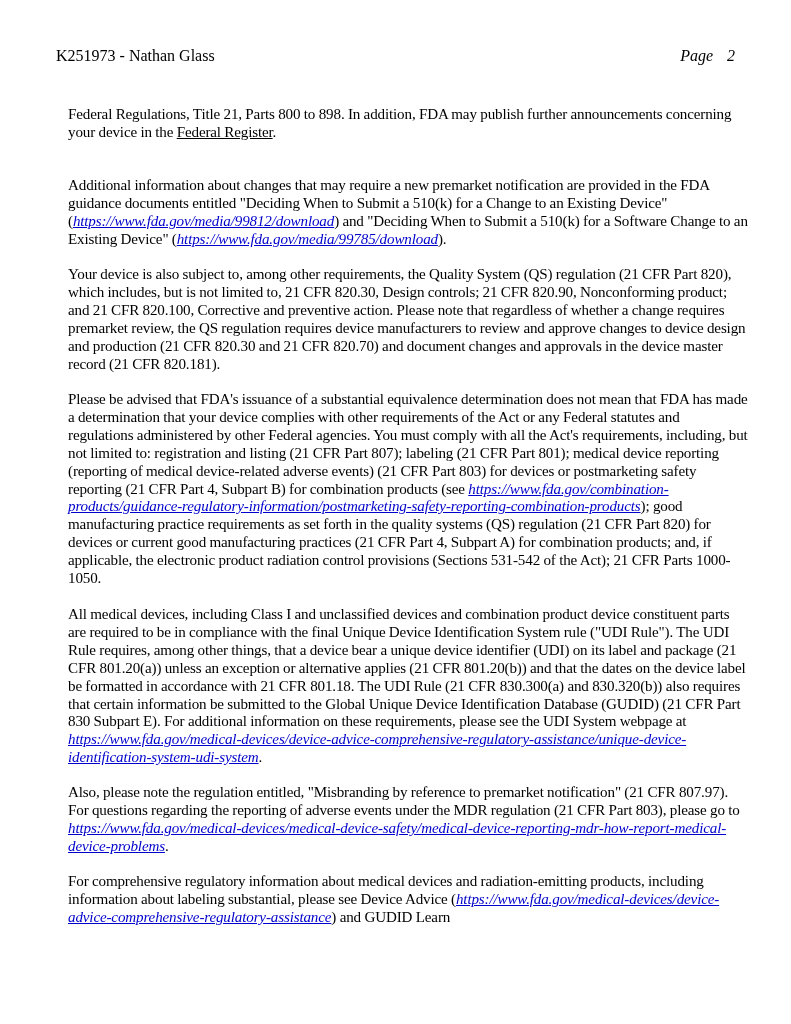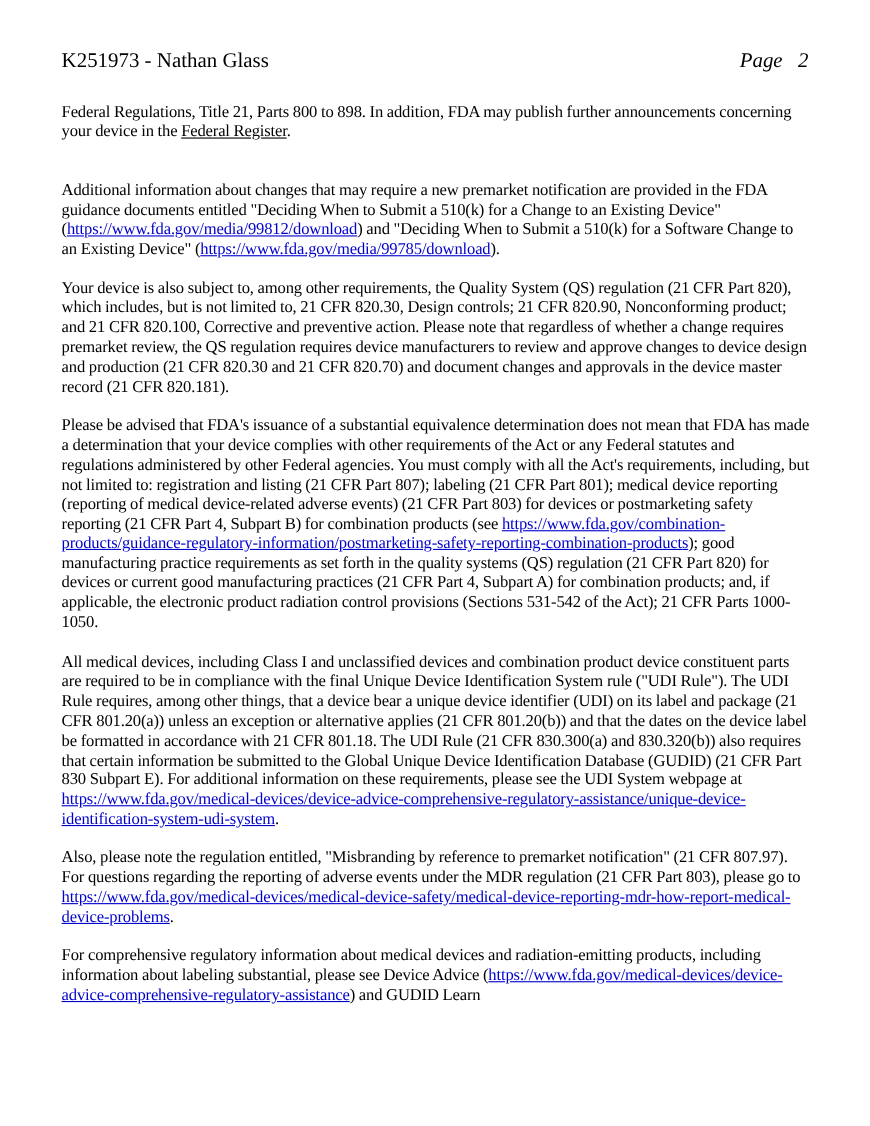--- a/index.html
+++ b/index.html
@@ -1,25 +1,25 @@
 <!DOCTYPE html>
 <html><head>
 <meta charset="utf-8">
 <style>
   html, body { margin: 0; padding: 0; background: #ffffff; }
   body { width: 791px; height: 1024px; position: relative; overflow: hidden;
          font-family: "Liberation Serif", "DejaVu Serif", serif; color: #000; }
   .header { position: absolute; top: 46px; left: 56px; right: 56px; height: 20px;
-            font-size: 19px; line-height: 20px; }
+            font-size: 16px; line-height: 20px; }
   .header .left { position: absolute; left: 0; top: 0; }
   .header .right { position: absolute; right: 0; top: 0; font-style: italic; }
   .header .right span + span { margin-left: 14px; }
   .para { position: absolute; left: 56px; width: 680px; font-size: 15.1px; line-height: 17.9px;
-          margin: 0; letter-spacing: -0.15px; word-spacing: -0.2px; }
-  a.link { color: #0000cc; text-decoration: underline; }
+          margin: 12px; letter-spacing: -0.15px; word-spacing: -0.2px; }
+  a.link { color: #0000cc; text-decoration: underline; font-style: italic; }
   .u { text-decoration: underline; }
 </style>
 </head>
 <body>
 
 <div class="header">
   <span class="left">K251973 - Nathan Glass</span>
   <span class="right">
     <span>Page</span><span>2</span>
   </span>

